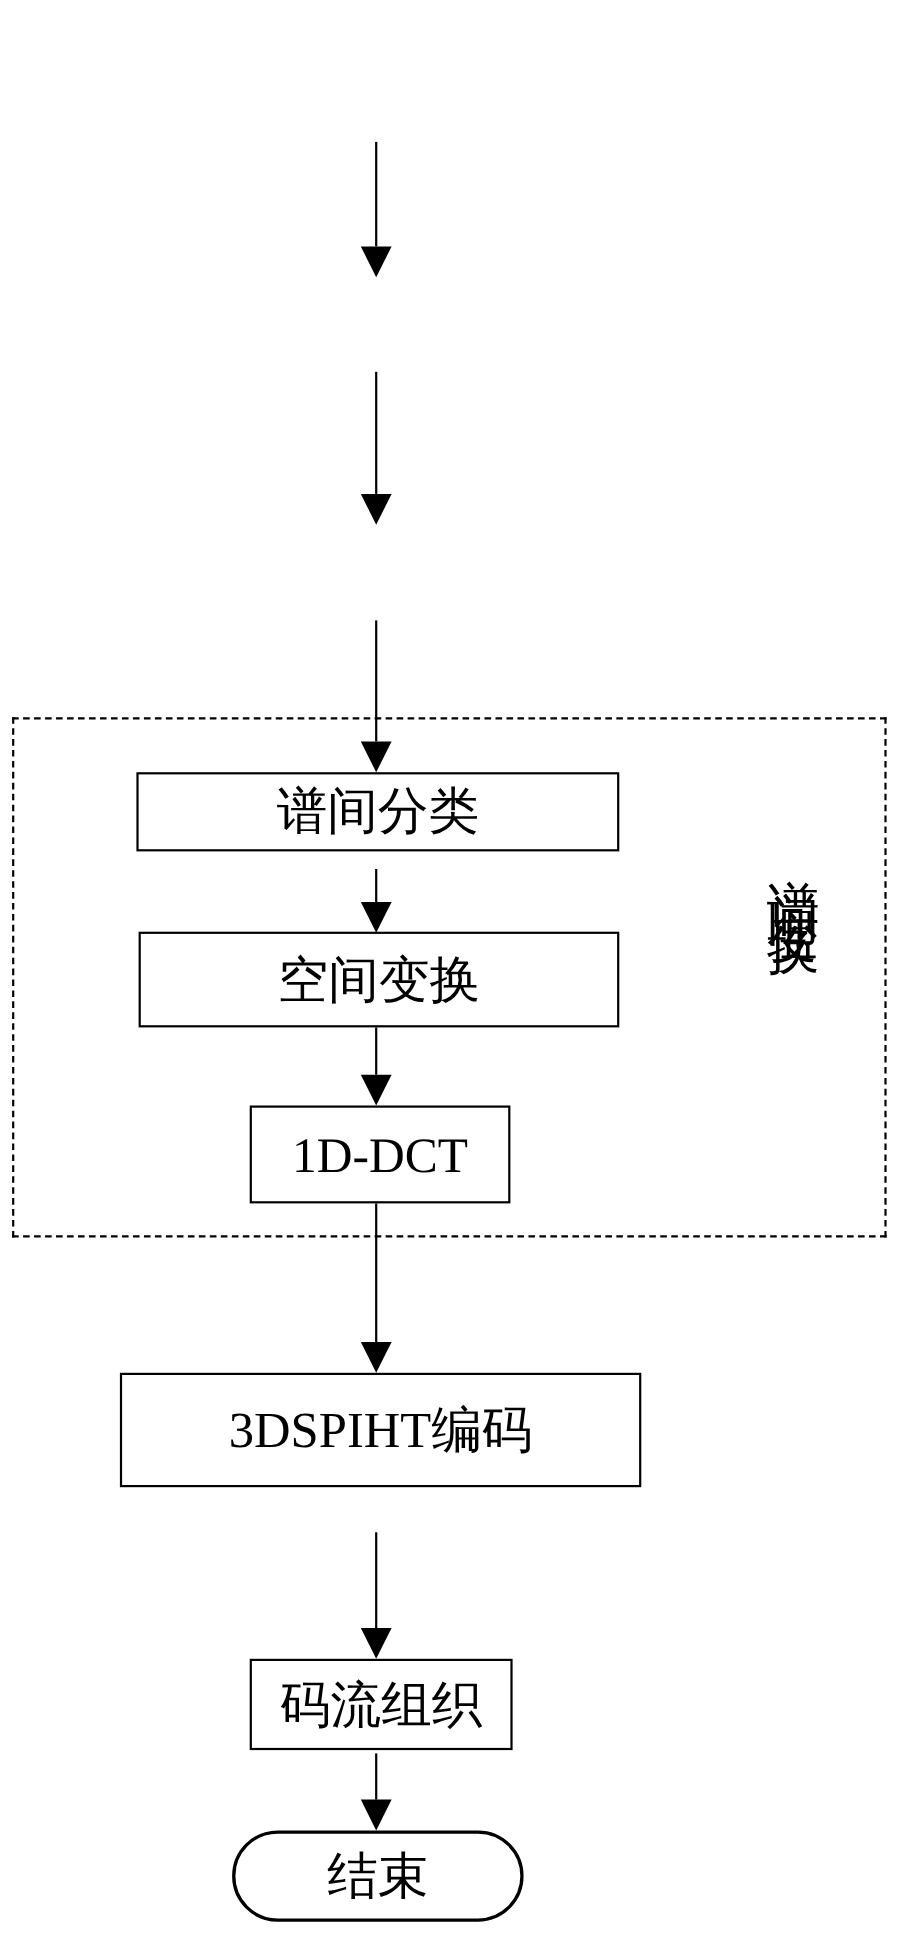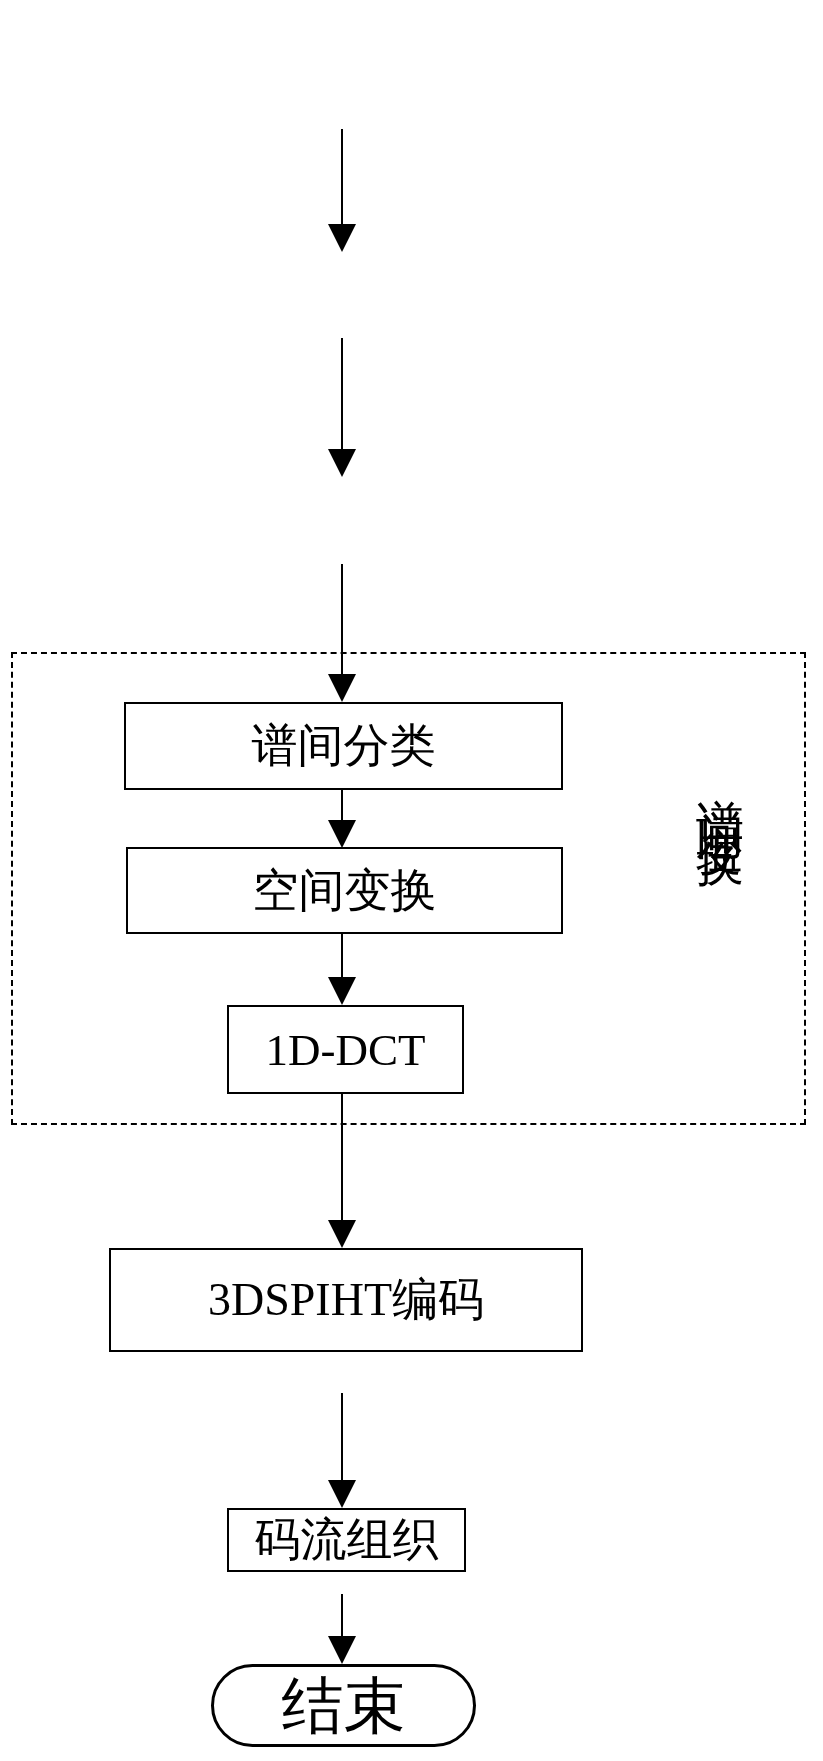--- a/index.html
+++ b/index.html
@@ -22,26 +22,26 @@
     border: 2px solid #000000;
     font-size: 46px;
     white-space: nowrap;
     text-align: center;
   }
   .terminator { border-width: 3px; }
 
   .n-start    { left: 123px; top: 11px;   width: 438px; height: 118px; border-radius: 60px; }
   .n-pre      { left: 190px; top: 252px;  width: 304px; height: 86px; }
   .n-spatial  { left: 223px; top: 477px;  width: 238px; height: 87px; }
-  .n-classify { left: 124px; top: 702px;  width: 439px; height: 88px; text-align: right; }
+  .n-classify { left: 124px; top: 702px;  width: 439px; height: 72px; text-align: right; }
   .n-residual { left: 126px; top: 847px;  width: 437px; height: 87px; }
   .n-dct      { left: 227px; top: 1005px; width: 237px; height: 89px; font-size: 45px; }
   .n-spiht    { left: 109px; top: 1248px; width: 474px; height: 104px; }
-  .n-stream   { left: 227px; top: 1508px; width: 239px; height: 64px; }
-  .n-end      { left: 211px; top: 1664px; width: 265px; height: 83px; border-radius: 44px; font-size: 62px; }
+  .n-stream   { left: 227px; top: 1508px; width: 239px; height: 83px; }
+  .n-end      { left: 211px; top: 1664px; width: 265px; height: 83px; border-radius: 44px; font-size: 46px; }
 
   .group-box {
     position: absolute;
     left: 11px; top: 652px;
     width: 795px; height: 473px;
     border: 2px dashed #000000;
     background: transparent;
   }
   .group-label {
     position: absolute;

